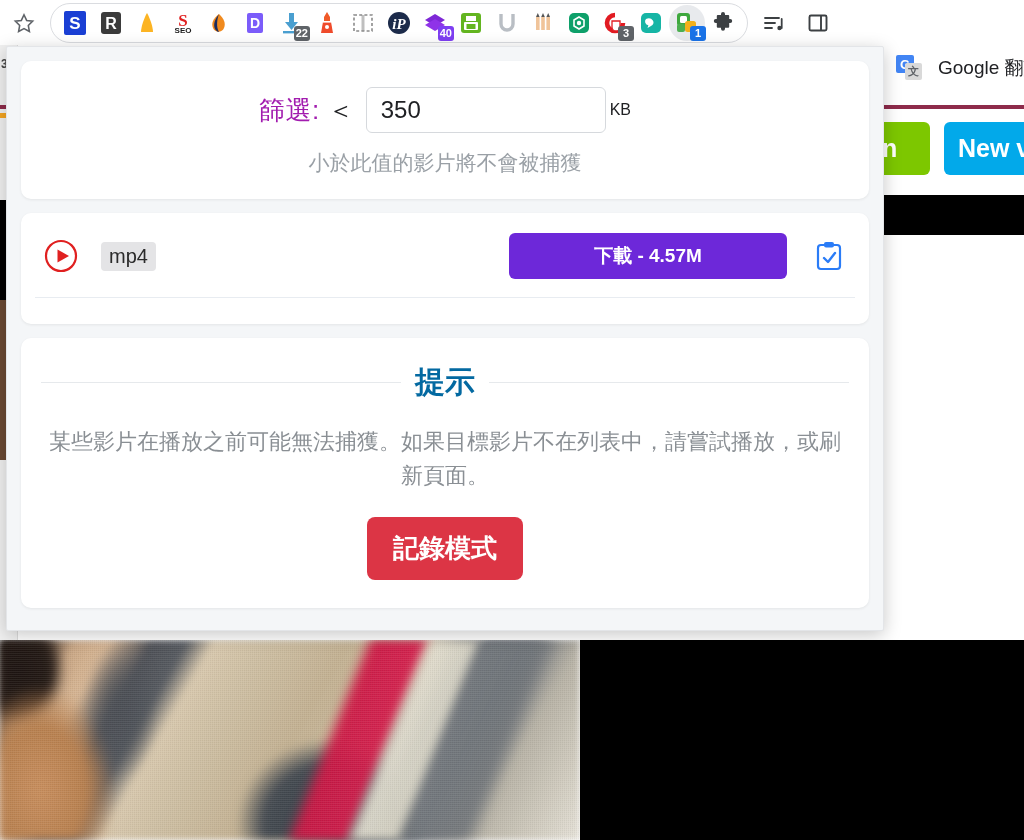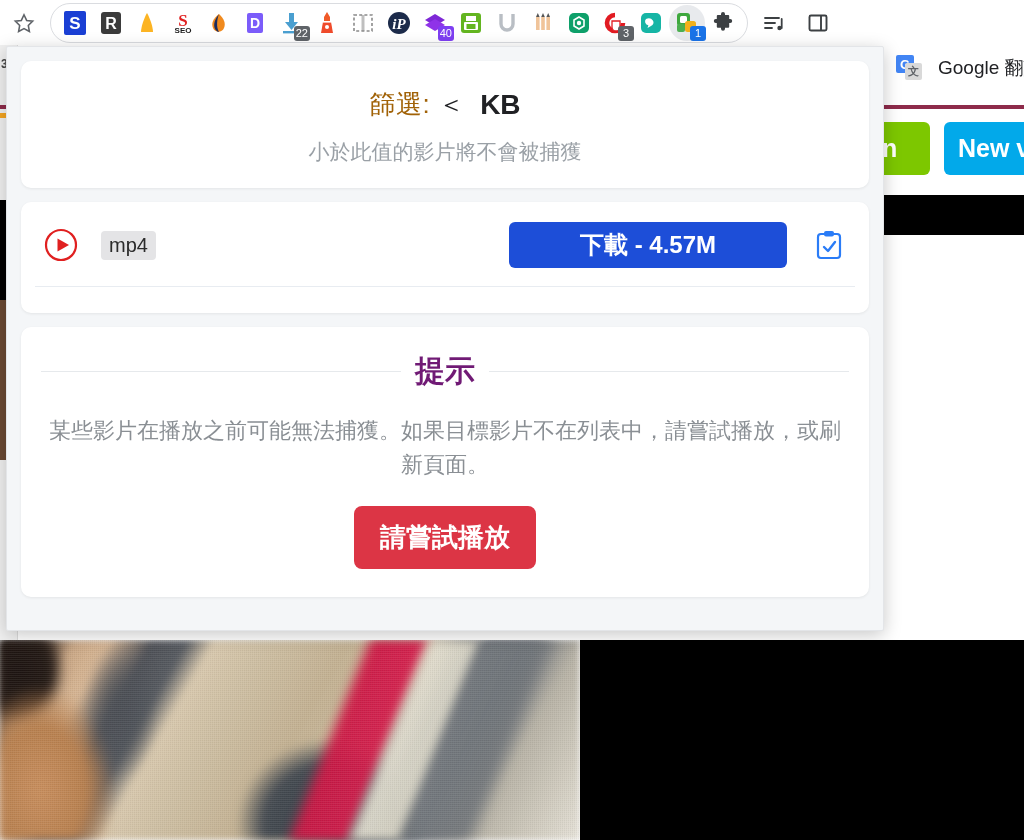--- a/index.html
+++ b/index.html
@@ -170,21 +170,21 @@
   }
   .ext-btn {
     position: relative; width: 36px; height: 36px;
     display: flex; align-items: center; justify-content: center;
     border-radius: 50%; flex: 0 0 auto;
   }
   .ext-btn.active { background: #e8eaed; }
   .ext-badge {
     position: absolute; right: -1px; bottom: 0px;
     min-width: 16px; height: 15px; padding: 0 2px;
-    border-radius: 3px; font-size: 11px; font-weight: normal;
+    border-radius: 3px; font-size: 11px; font-weight: bold;
     color: #fff; display: flex; align-items: center; justify-content: center;
     line-height: 1; font-family: "Liberation Sans", sans-serif;
   }
   .badge-grey { background: #5f6368; }
   .badge-purple { background: #7e3ff2; }
   .badge-blue { background: #1a73e8; }
   .tb-right { display: flex; align-items: center; margin-left: 6px; gap: 4px; }
   .tb-icon-btn {
     width: 40px; height: 40px;
     display: flex; align-items: center; justify-content: center;
@@ -206,35 +206,35 @@
     border-radius: 10px;
     margin: 0 14px 14px 14px;
     box-shadow: 0 1px 3px rgba(0,0,0,.07);
   }
   .card.filter-card { margin-top: 14px; padding: 26px 0 22px 0; }
 
   .filter-row {
     display: flex; align-items: center; justify-content: center; gap: 0;
   }
   .filter-label {
-    font-size: 26px; color: #a16207; letter-spacing: .5px;
+    font-size: 26px; color: #a21caf; letter-spacing: .5px;
   }
   .filter-lt {
     font-size: 26px; color: #202124; margin: 0 12px 0 8px;
     font-weight: 300;
   }
   .filter-input {
     width: 240px; height: 46px;
     border: 1px solid #d6d9dd; border-radius: 6px;
     font-size: 24px; color: #202124; padding: 0 14px;
     font-family: "Liberation Sans", sans-serif;
     background: #fff; outline: none;
   }
   .filter-unit {
-    font-size: 28px; color: #202124; margin-left: 4px; font-weight: bold;
+    font-size: 16px; color: #202124; margin-left: 4px; font-weight: normal;
   }
   .filter-hint {
     text-align: center; font-size: 21px; color: #9aa0a6; margin-top: 16px;
   }
 
   
   .card.video-card { padding: 0; }
   .video-row {
     display: flex; align-items: center; padding: 20px 22px 18px 22px;
   }
@@ -243,42 +243,42 @@
     margin-left: 22px; background: #e4e4e6; color: #2b2b2b;
     font-size: 20px; border-radius: 4px; padding: 3px 8px;
     font-family: "Liberation Sans", sans-serif; line-height: 1.15;
   }
   .video-name {
     margin-left: 10px; font-size: 23px; color: #1f1f1f; white-space: nowrap;
   }
   .video-spacer { flex: 1 1 auto; }
   .download-btn {
     width: 278px; height: 46px;
-    background: #1d4ed8; border: none; border-radius: 6px;
-    color: #ffffff; font-size: 24px; font-weight: bold;
+    background: #6d28d9; border: none; border-radius: 6px;
+    color: #ffffff; font-size: 19px; font-weight: bold;
     display: flex; align-items: center; justify-content: center;
     font-family: "Liberation Sans", sans-serif; cursor: pointer;
   }
   .copy-icon-btn {
     width: 36px; height: 36px; margin-left: 24px;
     display: flex; align-items: center; justify-content: center;
   }
   .video-divider {
     height: 1px; background: #e8ecf1; margin: 0 14px 0 14px;
   }
   .video-card-pad { height: 26px; }
 
   
   .card.tips-card { padding: 24px 20px 28px 20px; }
   .tips-heading-wrap {
     display: flex; align-items: center; gap: 0; margin-bottom: 22px;
   }
   .tips-line { flex: 1 1 auto; height: 1px; background: #e6e9ec; }
   .tips-title {
-    font-size: 30px; font-weight: bold; color: #701a75;
+    font-size: 30px; font-weight: bold; color: #0369a1;
     padding: 0 14px; white-space: nowrap;
   }
   .tips-p {
     text-align: center; font-size: 22px; color: #8a8f94;
     line-height: 1.55; margin-bottom: 10px;
   }
   .record-wrap { display: flex; justify-content: center; margin-top: 24px; }
   .record-btn {
     background: #dc3545; border: none; border-radius: 8px;
     color: #ffffff; font-size: 26px; font-weight: bold;
@@ -504,20 +504,21 @@
       </div>
     </div>
   </div>
 
   <div class="popup">
 
     <div class="card filter-card">
       <div class="filter-row">
         <span class="filter-label">篩選:</span>
         <span class="filter-lt">＜</span>
+        <input class="filter-input" type="text" value="350" style="">
         <span class="filter-unit">KB</span>
       </div>
       <div class="filter-hint">小於此值的影片將不會被捕獲</div>
     </div>
 
     <div class="card video-card">
       <div class="video-row">
         <span class="play-icon">
           <svg width="36" height="36" viewBox="0 0 36 36">
             <circle cx="18" cy="18" r="15" fill="#fff" stroke="#e02020" stroke-width="2.2"></circle>
@@ -540,18 +541,18 @@
     </div>
 
     <div class="card tips-card">
       <div class="tips-heading-wrap">
         <span class="tips-line"></span>
         <span class="tips-title">提示</span>
         <span class="tips-line"></span>
       </div>
       <div class="tips-p">某些影片在播放之前可能無法捕獲。如果目標影片不在列表中，請嘗試播放，或刷新頁面。</div>
       <div class="record-wrap">
-        <button class="record-btn">請嘗試播放</button>
+        <button class="record-btn">記錄模式</button>
       </div>
     </div>
 
   </div>
 </div>
 
 </body></html>

